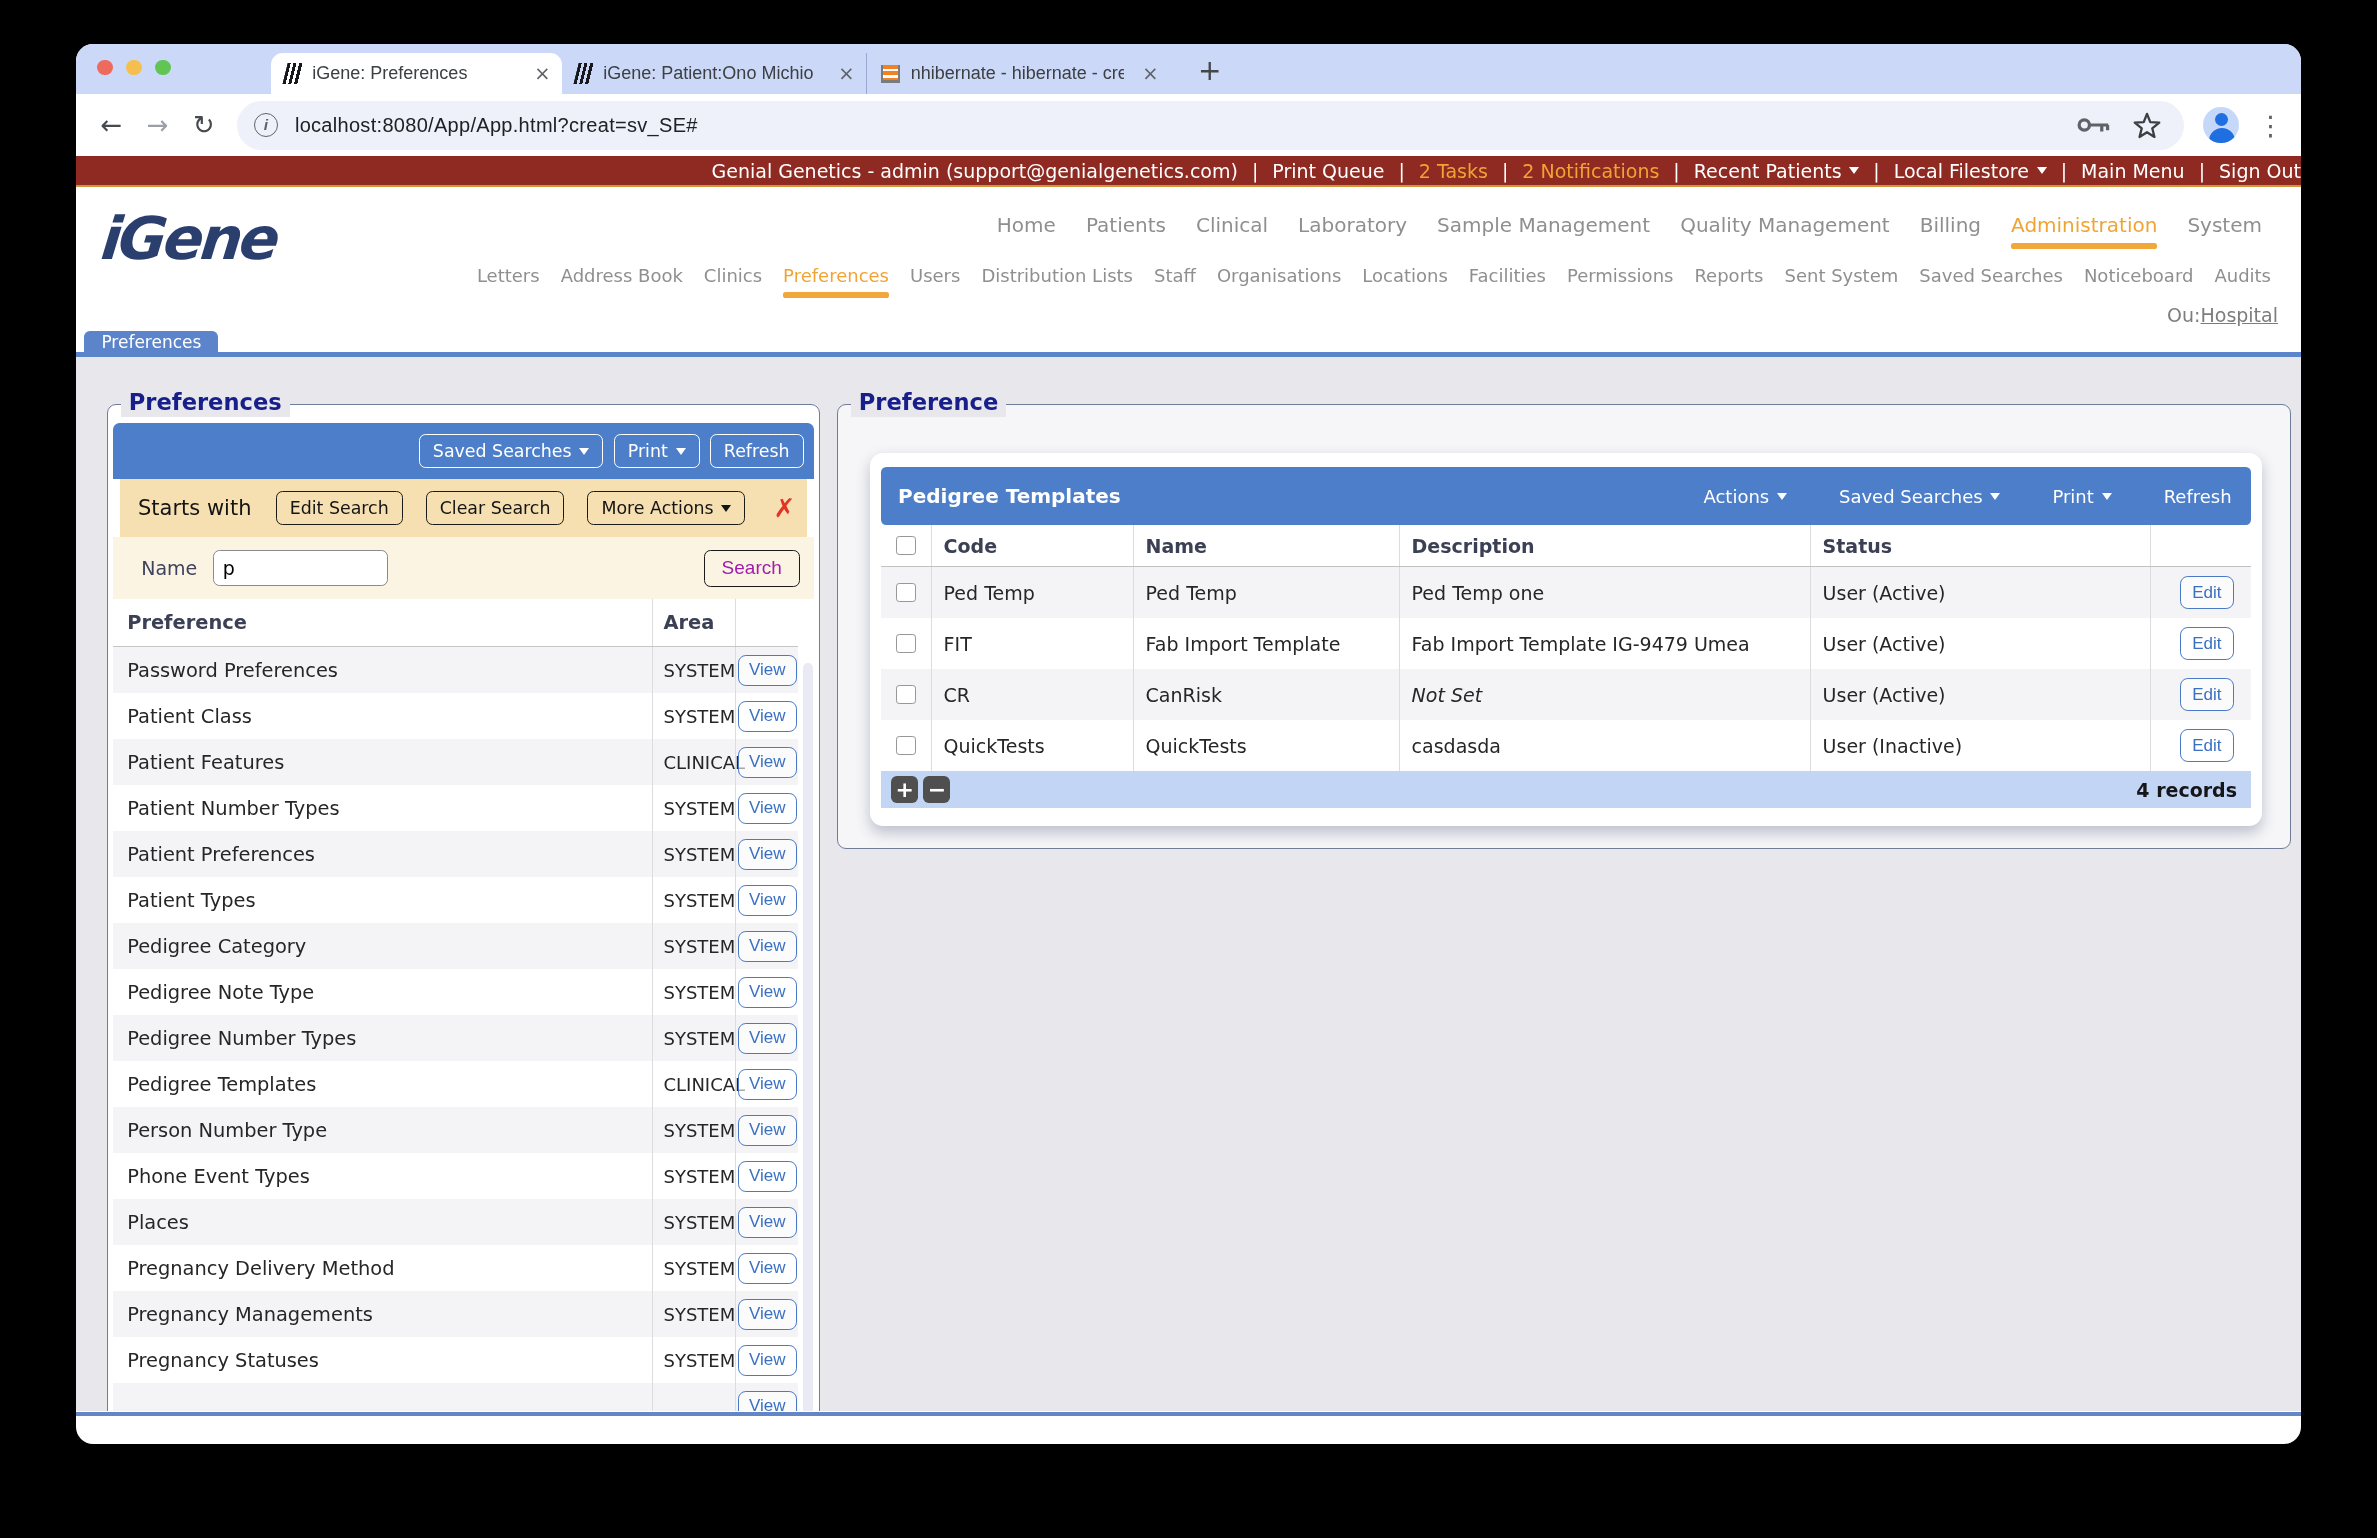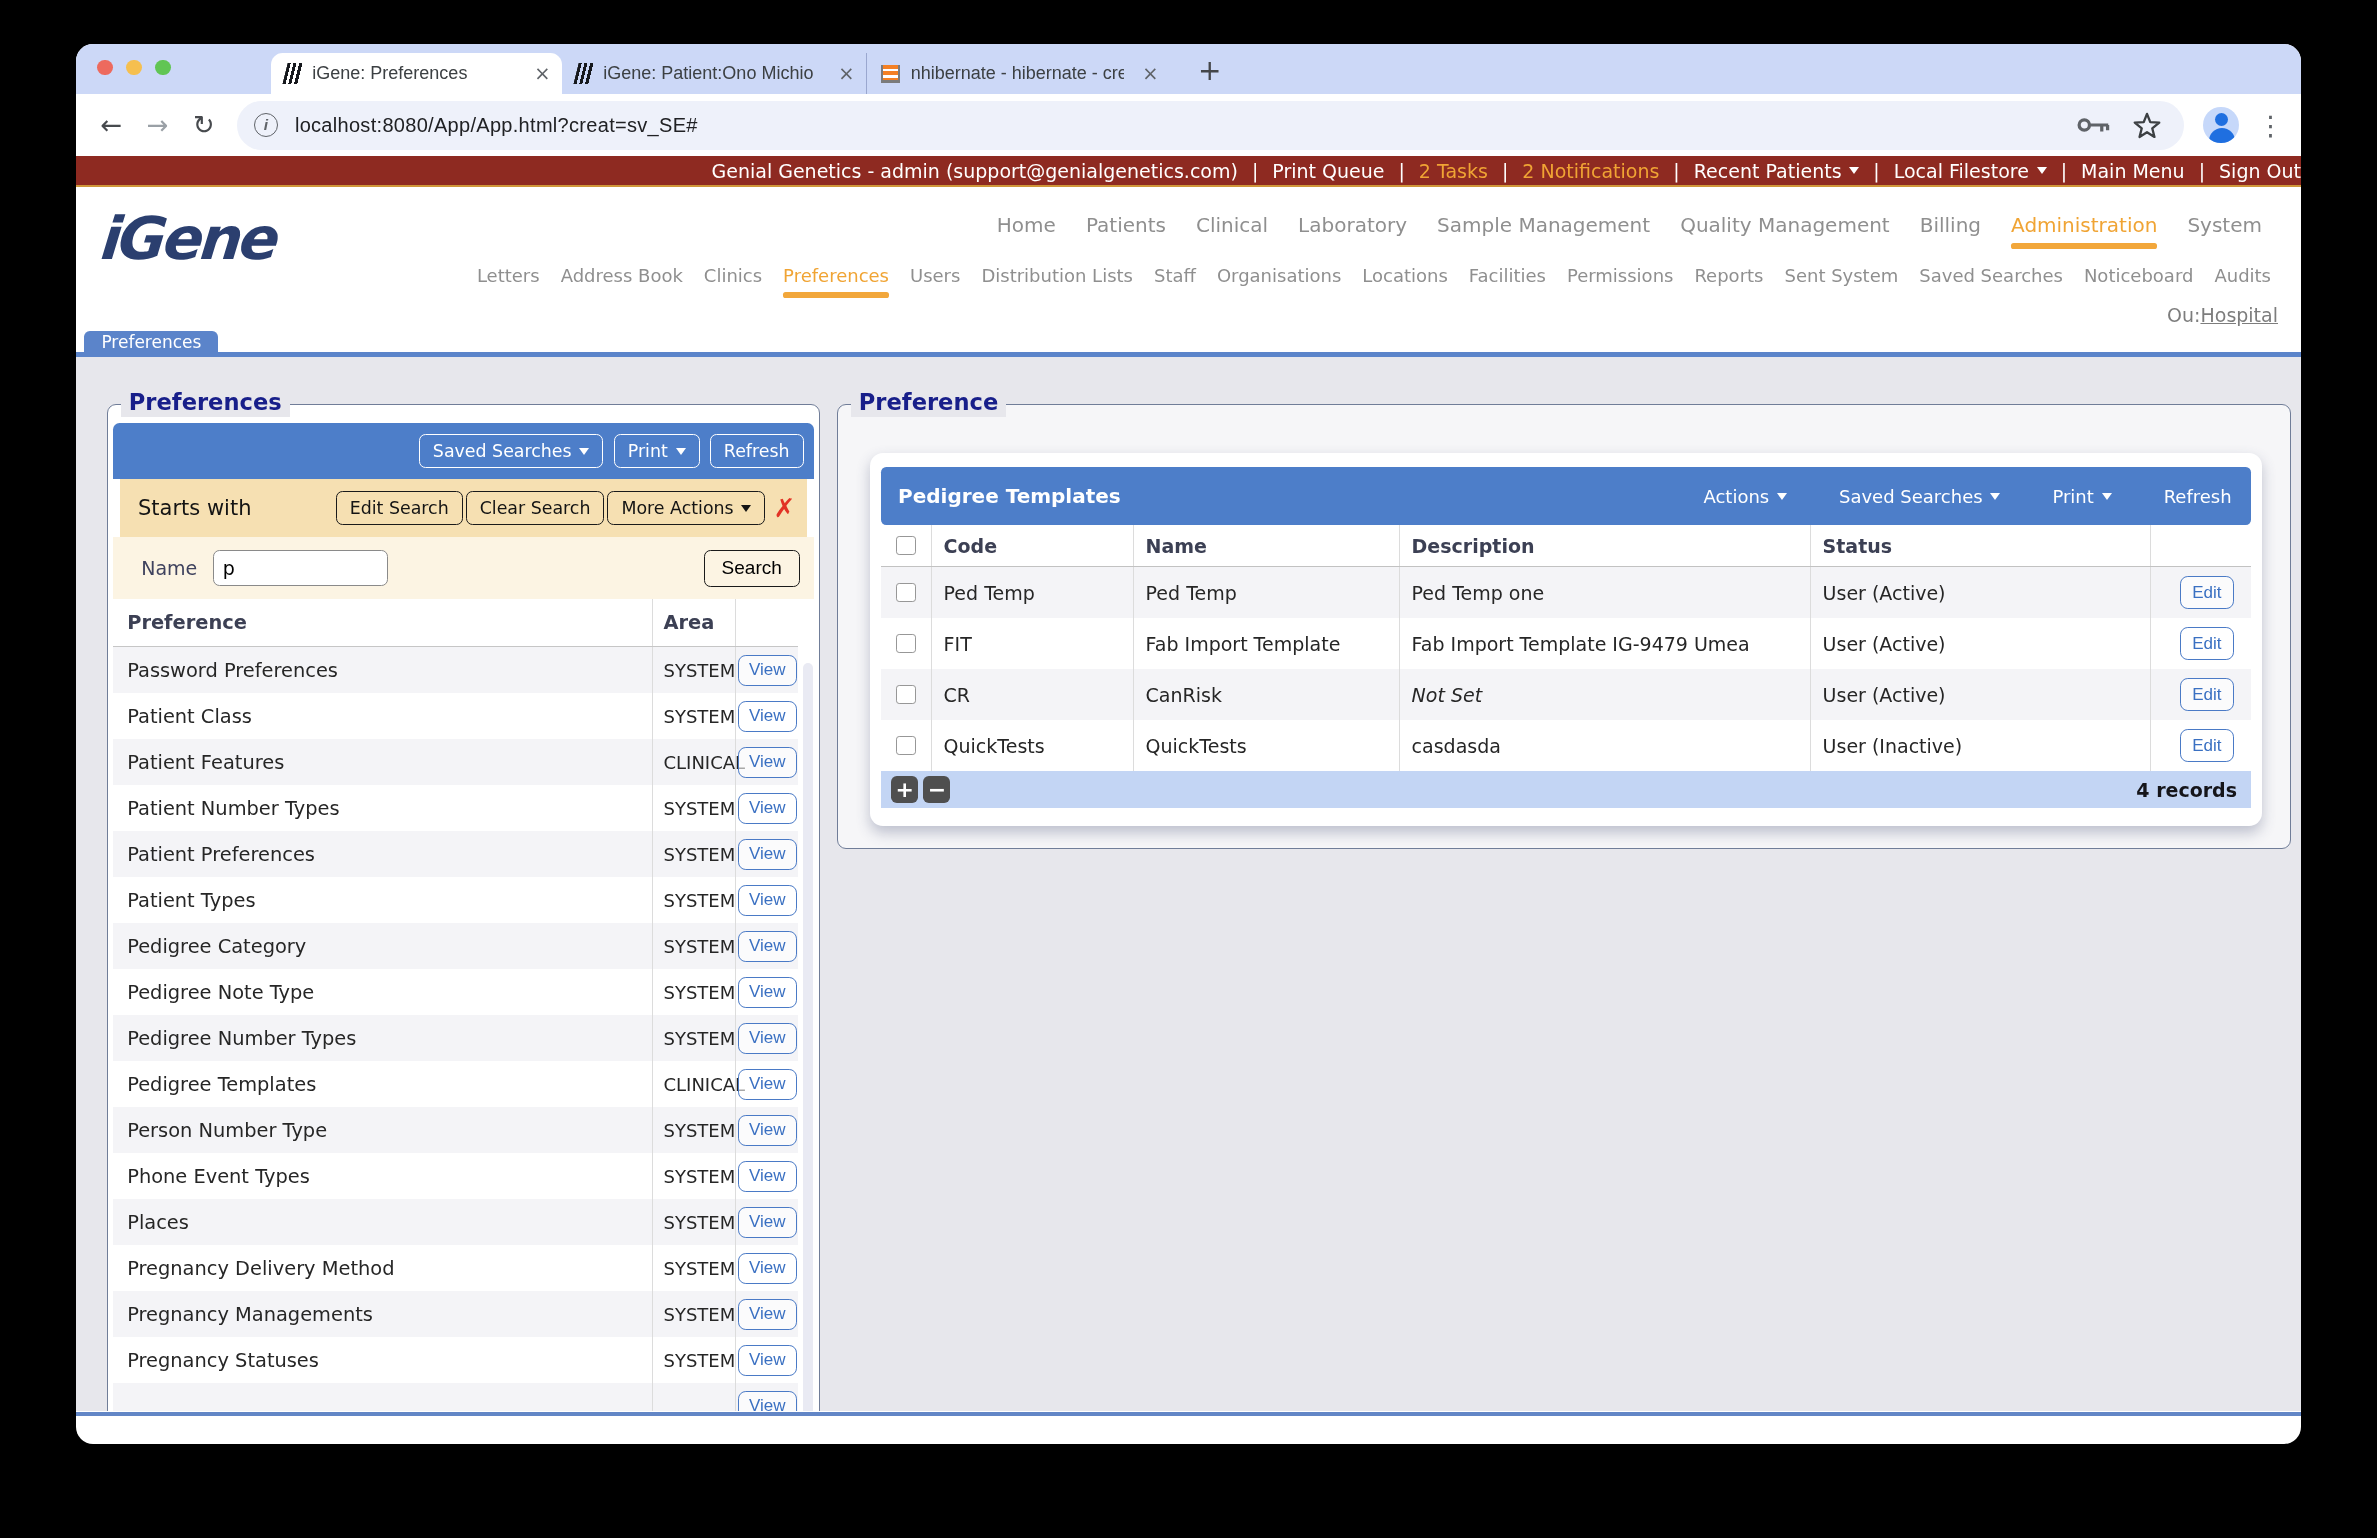--- a/index.html
+++ b/index.html
@@ -85,30 +85,30 @@
   .fs-left{left:31px;top:47px;width:711px;height:1047px;}
   .fs-right{left:761px;top:47px;width:1452px;height:443px;background:#f6f6f8;}
 
   
   .lp-toolbar{margin:18px 5.2px 0 5.2px;height:56px;background:#4d7ec9;border-radius:6.5px 6.5px 0 0;
               display:flex;align-items:center;justify-content:flex-end;gap:10.3px;padding-right:10.3px;box-sizing:border-box;}
   .btn-blue{border:1.9px solid #fff;border-radius:6.5px;color:#fff;font-size:17.4px;padding:5.8px 13px;
             display:flex;align-items:center;background:transparent;}
   .lp-search{margin:0 12px;height:58px;background:#f6e0b2;display:flex;align-items:center;}
   .lp-search .title{font-size:21px;color:#141414;margin-left:18px;}
-  .lp-search .grp{margin-left:auto;display:flex;gap:3px;align-items:center;}
+  .lp-search .grp{margin-left:auto;display:flex;gap:23px;align-items:center;}
   .btn-dark{border:1.9px solid #1a1a1a;border-radius:6.5px;color:#141414;font-size:17.4px;padding:5.8px 13px;
             display:flex;align-items:center;background:transparent;}
   .xmark{color:#e23325;font-size:26px;font-weight:bold;margin:0 11.6px 0 5.2px;}
   .lp-namerow{margin:0 5.2px;height:62px;background:#fcf4e3;display:flex;align-items:center;}
   .lp-namerow .lbl{font-size:19px;color:#3f425e;margin-left:28px;}
   .lp-namerow input{margin-left:15.5px;width:155px;height:34px;border-radius:6.5px;border:1.3px solid #8a8a8a;
                     font-size:19px;padding:0 9px;font-family:"DejaVu Sans",sans-serif;}
   .btn-cream{margin-left:auto;margin-right:14px;border:1.9px solid #1a1a1a;border-radius:6.5px;
-             background:#fcf4e3;color:#000000;font-size:19px;padding:6.5px 17px;}
+             background:#fcf4e3;color:#a21caf;font-size:19px;padding:6.5px 17px;}
   .lp-table{margin:0 5.2px;width:685px;}
   .lp-hrow,.lp-row{display:grid;grid-template-columns:539px 83px 63px;align-items:center;}
   .lp-hrow{height:47px;border-bottom:1.3px solid #c6c6c6;font-weight:bold;color:#3c4054;font-size:19.4px;}
   .lp-hrow .c,.lp-row .c{padding-left:14px;box-sizing:border-box;height:100%;display:flex;align-items:center;}
   .lp-hrow .c2,.lp-row .c2{border-left:1.3px solid #dcdcdc;padding-left:10.3px;}
   .lp-hrow .c3,.lp-row .c3{border-left:1.3px solid #dcdcdc;justify-content:center;padding-left:0;}
   .lp-row{height:46px;font-size:19.4px;color:#262626;}
   .lp-row:nth-child(odd){background:#f4f4f7;}
   .lp-row .area{font-size:18px;}
   .btn-view{border:1.9px solid #4a7ac6;border-radius:7.8px;color:#3a70c2;background:rgba(255,255,255,.6);

